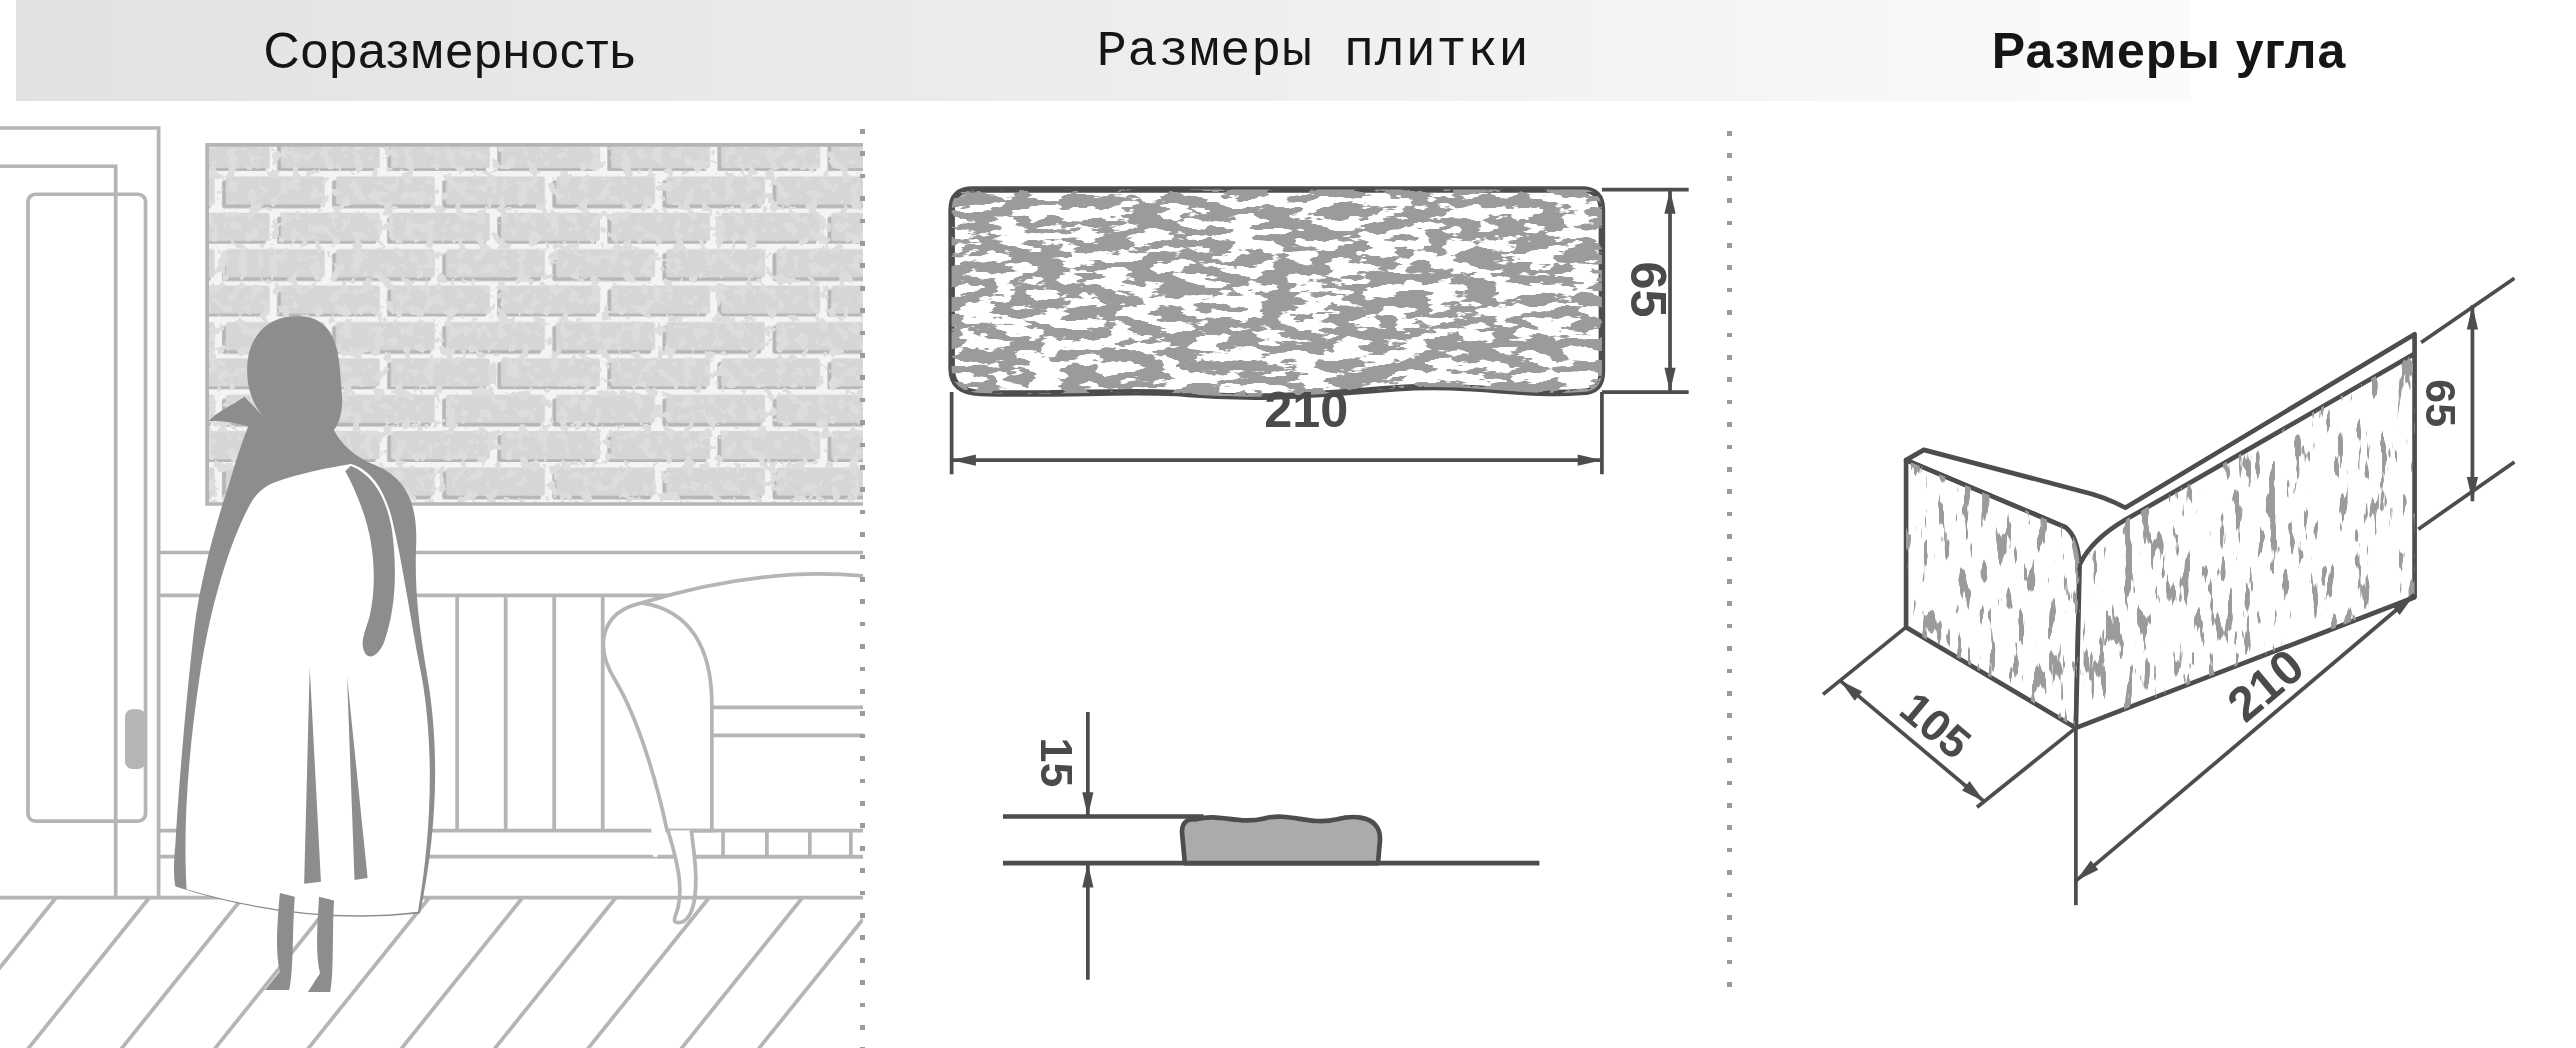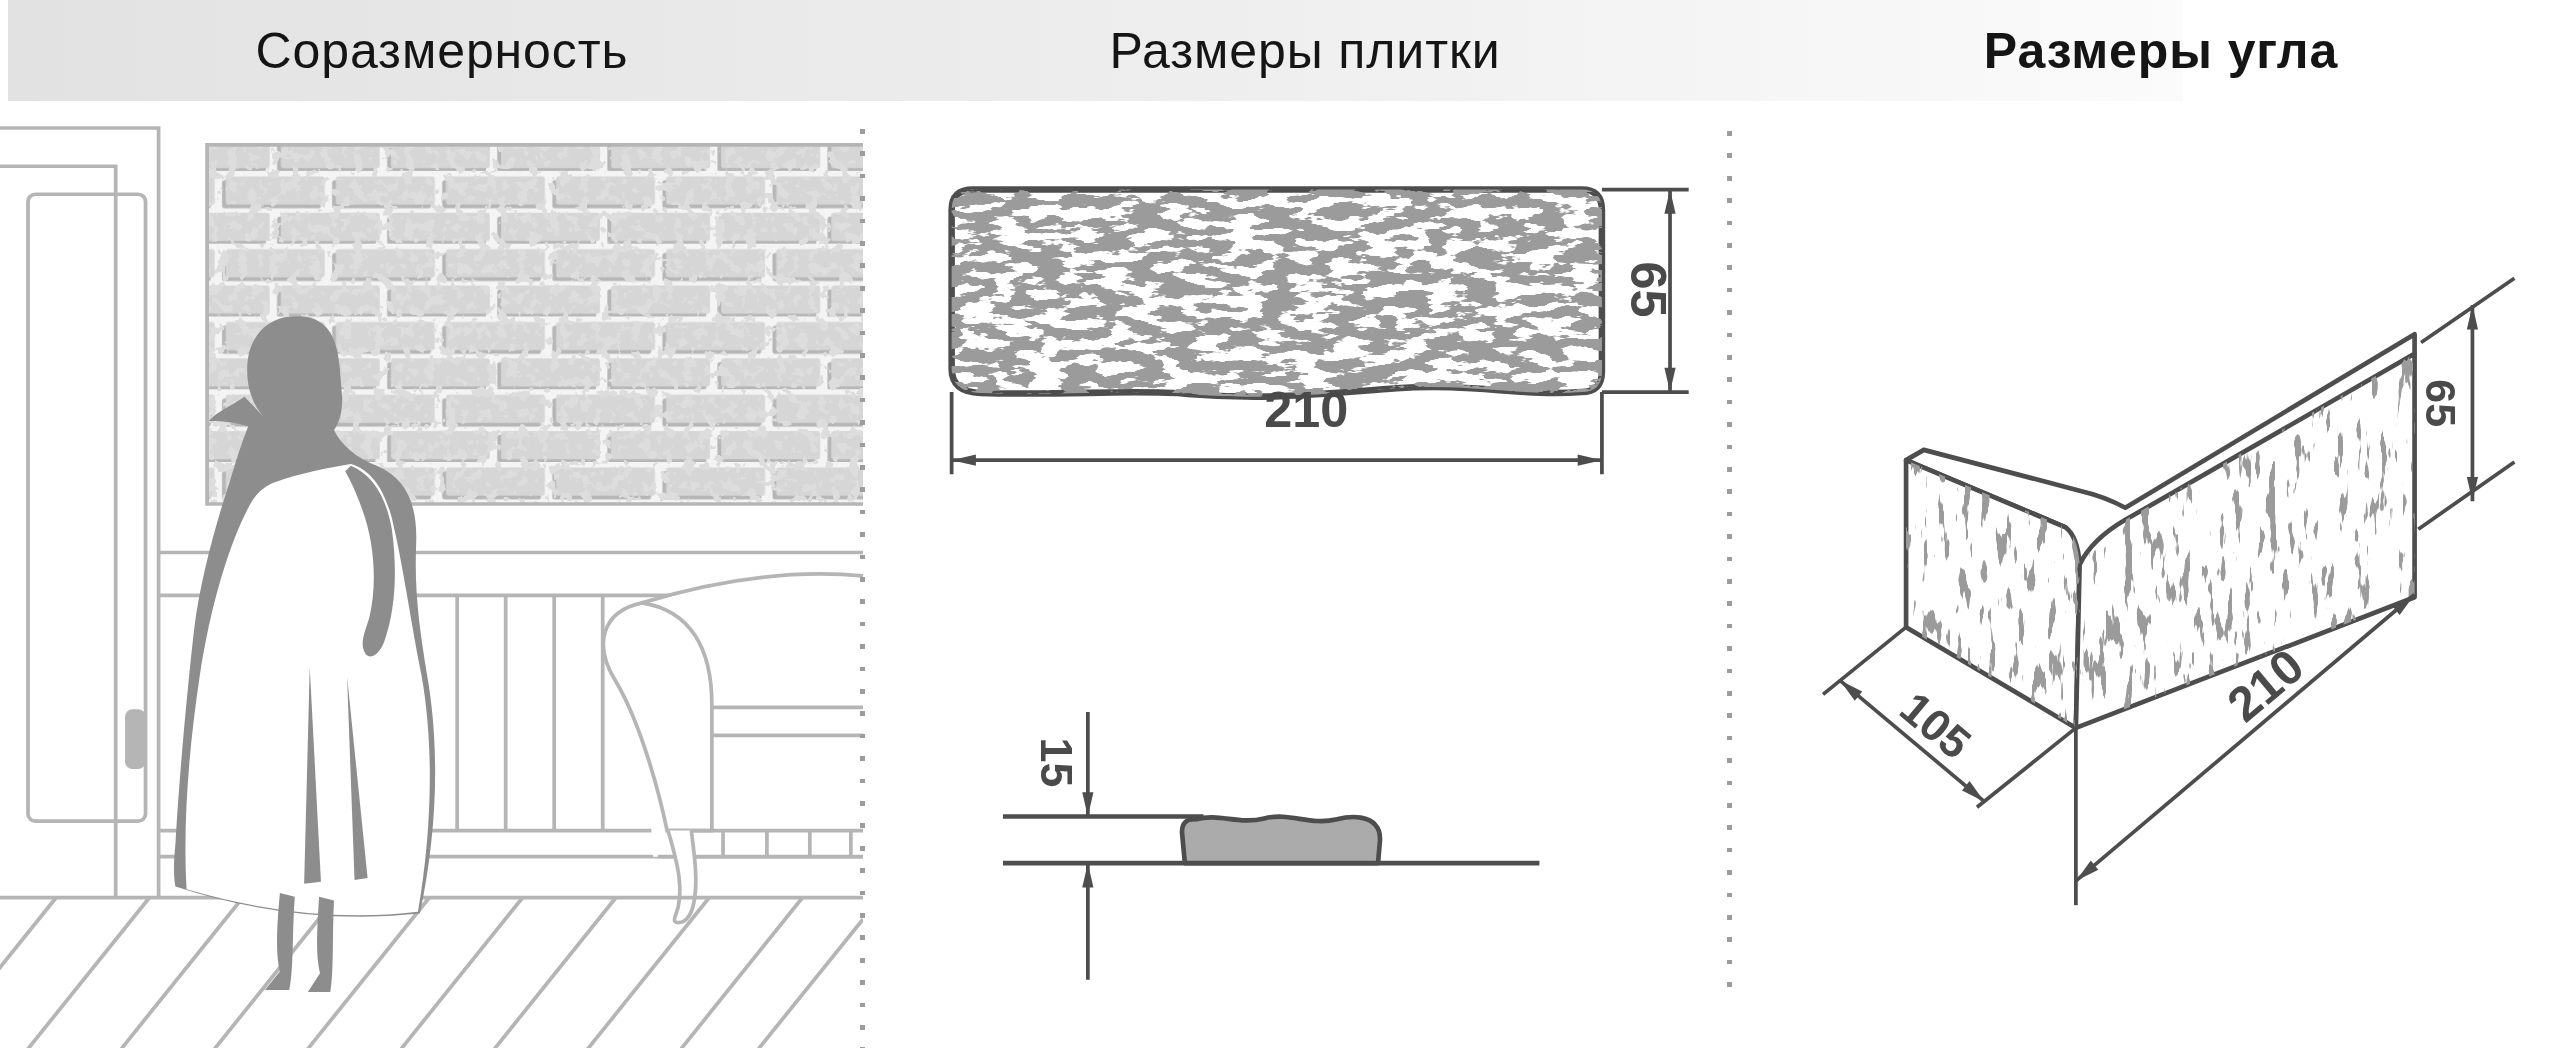--- a/index.html
+++ b/index.html
@@ -2,29 +2,29 @@
 <html style="font-size:15px"><head>
 <meta charset="utf-8">
 <style>
   html,body{margin:0;padding:0;background:#fff;}
   #stage{
     position:relative;width:2576px;height:1049px;overflow:hidden;
     background:#fff;font-family:"Liberation Sans",sans-serif;
   }
   
   #header{
-    position:absolute;left:8px;top:0;width:2175px;height:101px;
+    position:absolute;left:16px;top:0;width:2175px;height:101px;
     background:linear-gradient(90deg,#e2e2e2 0%,#eeeeee 55%,#fbfbfb 100%);
   }
   .title{
     position:absolute;top:50%;transform:translate(-50%,-50%);
     font-size:50px;color:#151515;letter-spacing:0.9px;white-space:nowrap;
   }
   #title-0{left:434px;}
-  #title-1{left:1297px;}
+  #title-1{left:1297px;font-family:Liberation Mono, monospace;}
   #title-2{left:2153px;font-weight:bold;}
   
   .sep{
     position:absolute;width:4.7px;
     background:repeating-linear-gradient(180deg,#9c9c9c 0 4.7px,rgba(0,0,0,0) 4.7px 22.4px);
   }
   #sep-1{left:860px;top:129px;height:920px;}
   #sep-2{left:1727px;top:131px;height:860px;}
   .section-svg{position:absolute;top:98px;}
   #scene-svg{left:0;}

